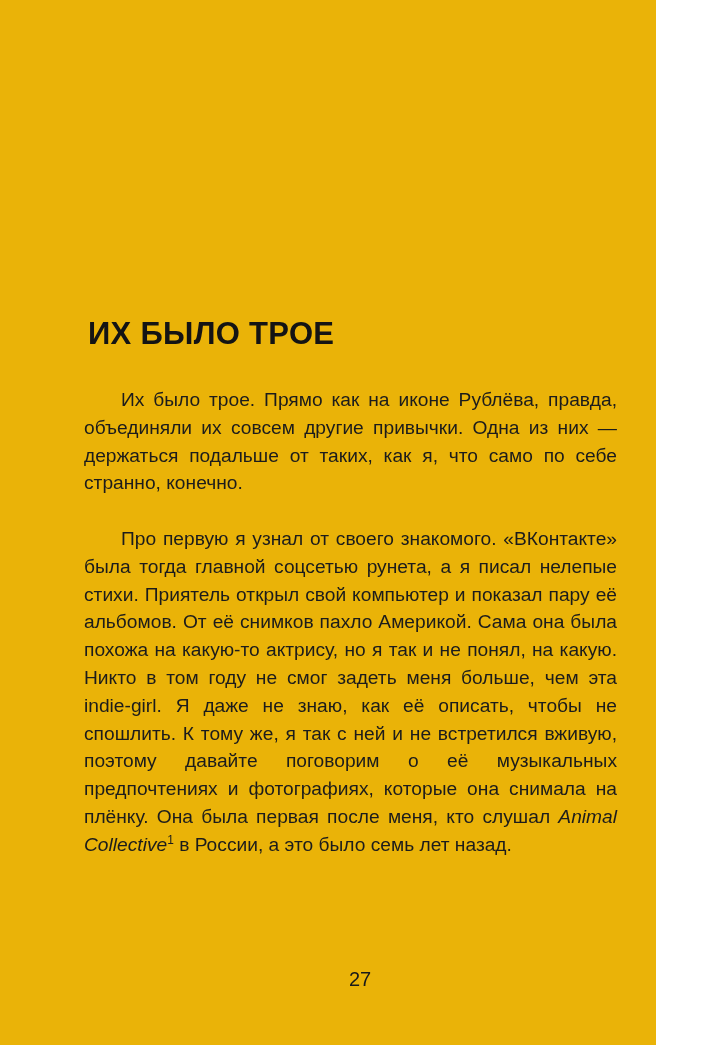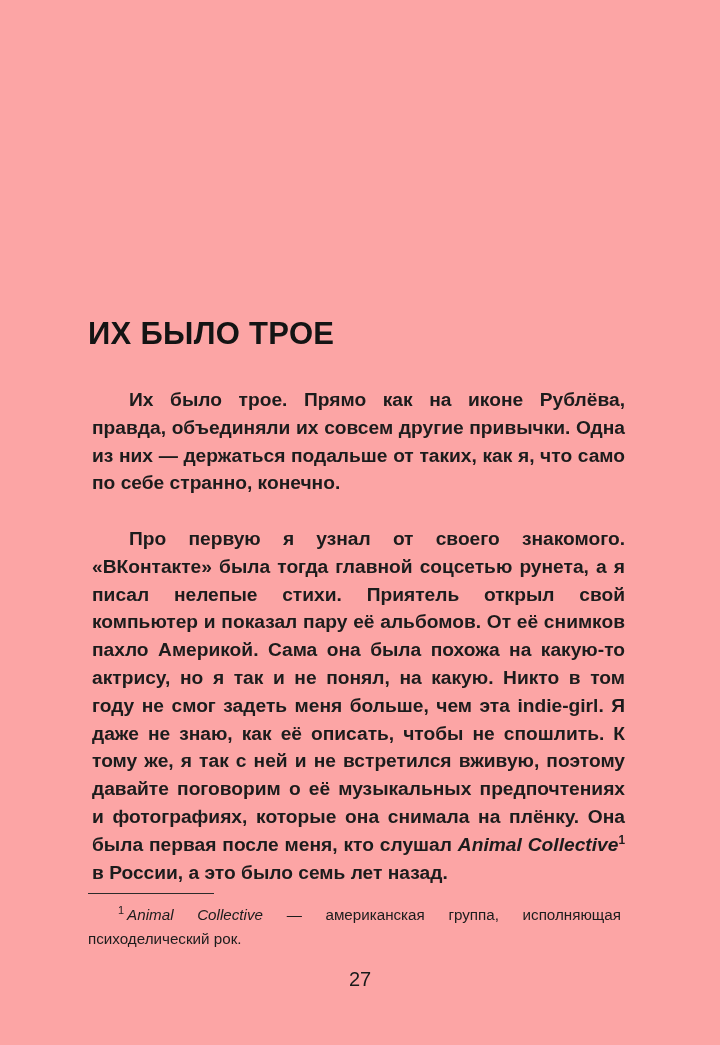--- a/index.html
+++ b/index.html
@@ -4,23 +4,23 @@
 <title>Книжная страница 24</title>
 <style>
   html, body {
     margin: 0;
     padding: 0;
     background: #ffffff;
   }
 
   .page {
     position: relative;
-    width: 720px;
+    width: 656px;
     height: 1045px;
-    background: #fca5a5;
+    background: #eab308;
     overflow: hidden;
     font-family: "Liberation Sans", "DejaVu Sans", sans-serif;
     color: #1a1a1a;
     -webkit-font-smoothing: antialiased;
   }
 
   
   .chapter-title {
     position: absolute;
     left: 88px;
@@ -33,24 +33,23 @@
     letter-spacing: 0.3px;
     line-height: 1.05;
     color: #141414;
     text-transform: uppercase;
     white-space: nowrap;
   }
 
   
   .body-block {
     position: absolute;
-    left: 92px;
+    left: 84px;
     top: 386px;
     width: 533px;
-    font-weight: bold;
   }
 
   .body-paragraph {
     margin: 0;
     font-size: 19.2px;
     line-height: 27.8px;
     text-align: justify;
     text-justify: inter-word;
     text-indent: 37px;
     color: #1c1c1c;
@@ -128,20 +127,16 @@
   <h1 class="chapter-title">ИХ БЫЛО ТРОЕ</h1>
 
   <div class="body-block">
 
     <p class="body-paragraph">Их было трое. Прямо как на иконе Рублёва, правда, объединяли их совсем другие привычки. Одна из них — держаться подальше от таких, как я, что само по себе странно, конечно.</p>
 
     <p class="body-paragraph"><span>Про первую я узнал от своего знакомого. «ВКонтакте» была тогда главной соцсетью рунета, а я писал нелепые стихи. Приятель открыл свой компьютер и показал пару её альбомов. От её снимков пахло Америкой. Сама она была похожа на какую-то актрису, но я так и не понял, на какую. Никто в том году не смог задеть меня больше, чем эта indie-girl. Я даже не знаю, как её описать, чтобы не спошлить. К тому же, я так с ней и не встретился вживую, поэтому давайте поговорим о её музыкальных предпочтениях и фотографиях, которые она снимала на плёнку. Она была первая после меня, кто слушал </span><span class="it">Animal Collective</span><sup class="fn-ref">1</sup><span> в России, а это было семь лет назад.</span></p>
 
   </div>
 
-  <div class="footnote-area">
-    <div class="footnote-rule"></div>
-    <p class="footnote-text"><span class="fn-marker">1</span><span class="it">Animal Collective</span><span> — американская группа, исполняющая психоделический рок.</span></p>
-  </div>
 
   <div class="page-number">27</div>
 
 </div>
 
 </body></html>

